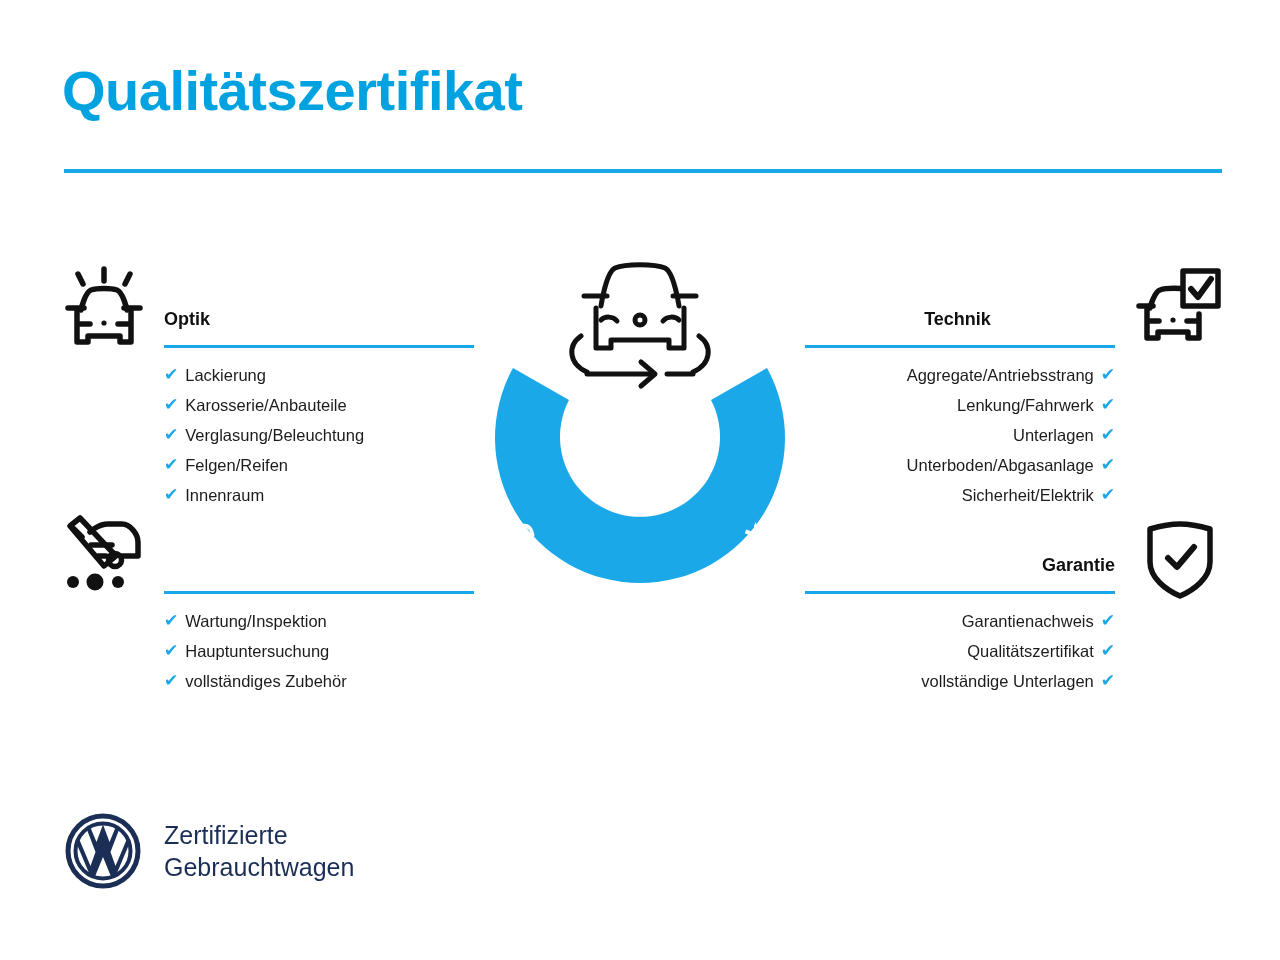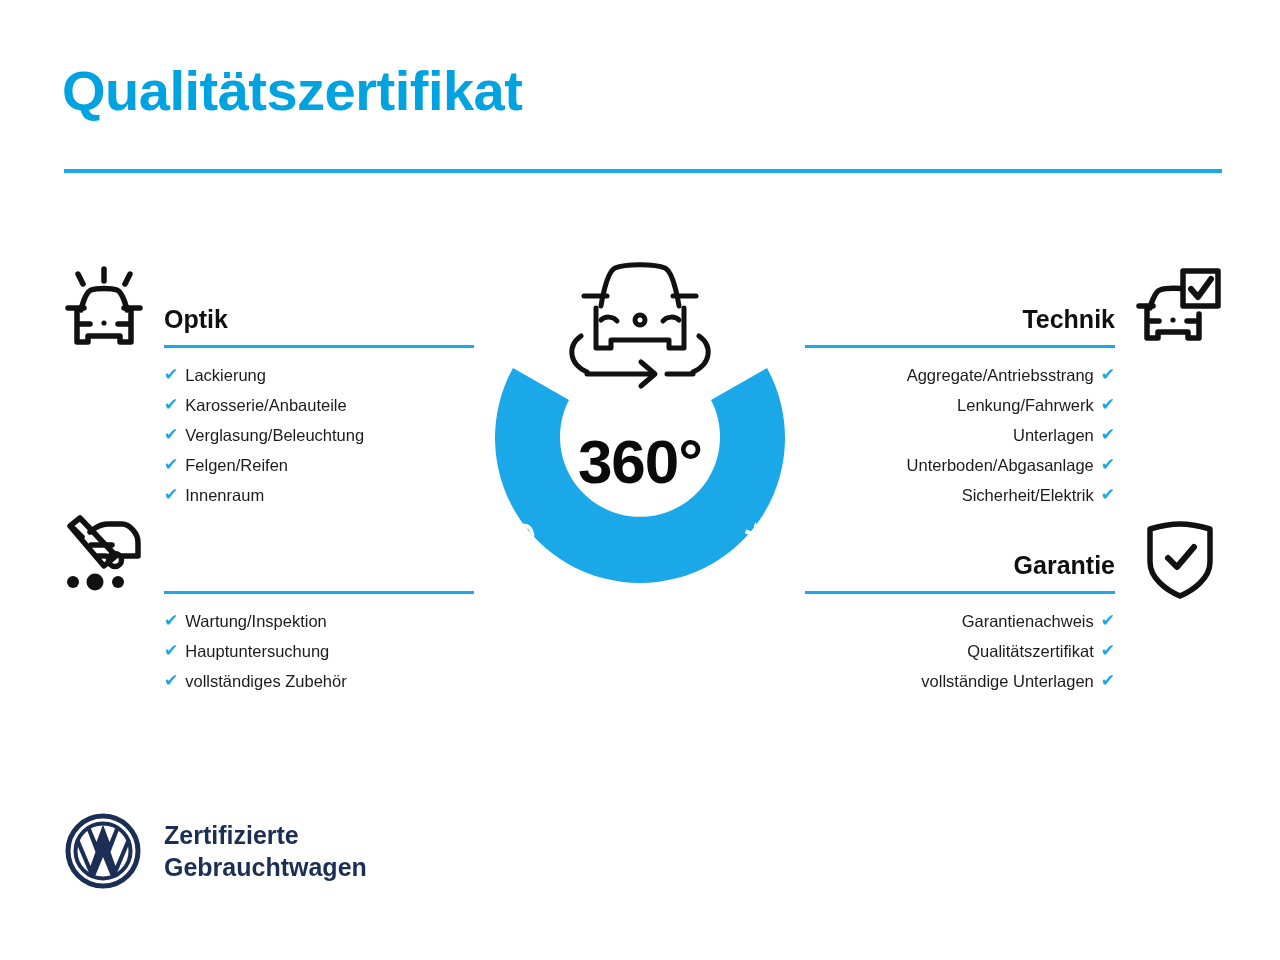--- a/index.html
+++ b/index.html
@@ -41,21 +41,21 @@
 
   
   .section {
     position: absolute;
   }
   .section-head {
     position: relative;
     height: 46px;
   }
   .section-title {
-    font-size: 25px;
+    font-size: 18px;
     font-weight: bold;
     color: #101010;
     line-height: 34px;
     white-space: nowrap;
   }
   .section-underline {
     position: absolute;
     bottom: 0;
     height: 3px;
     background: #1ba8e8;
@@ -92,21 +92,21 @@
   .col-right { text-align: right; }
   .col-right .section-head { width: 315px; }
   .col-right .section-underline { right: 0; }
   .col-right .items { display: flex; flex-direction: column; align-items: flex-end; }
   .col-right .item { justify-content: flex-end; }
   .col-right .check { margin-left: 7px; }
 
   
   #sec-optik    { left: 164px; top: 302px; }
   #sec-wartung  { left: 164px; top: 548px; }
-  #sec-technik  { left: 800px; top: 302px; width: 315px; }
+  #sec-technik  { left: 800px; top: 302px; width: 315px; text-align: center; }
   #sec-garantie { left: 800px; top: 548px; width: 315px; }
 
   
   .sec-icon {
     position: absolute;
   }
   #icon-optik    { left: 60px;   top: 262px; }
   #icon-wartung  { left: 60px;   top: 512px; }
   #icon-technik  { left: 1136px; top: 266px; }
   #icon-garantie { left: 1143px; top: 520px; }
@@ -137,21 +137,21 @@
     position: absolute;
     left: 64px;
     top: 812px;
     display: flex;
     align-items: center;
   }
   .vw-mark { flex: 0 0 auto; }
   .vw-text {
     margin-left: 22px;
     font-size: 25px;
-    font-weight: bold;
+    font-weight: normal;
     line-height: 32px;
     color: #1b2f56;
     white-space: nowrap;
   }
 </style>
 </head>
 <body>
 
 <div class="page-title">Qualitätszertifikat</div>
 <div class="header-rule"></div>
@@ -329,21 +329,20 @@
       <path d="M224 72 C220 68 212 68 208 73"></path>
       <circle cx="185" cy="72" r="5"></circle>
       <path d="M126 88 C112 98 114 116 132 124"></path>
       <path d="M244 88 C258 98 256 116 238 124"></path>
       <path d="M132 126 L196 126"></path>
       <path d="M238 126 L212 126"></path>
       <path d="M186 114 L200 126 L186 138"></path>
     </g>
   </svg>
 
-  <div class="badge-360">360°</div>
 </div>
 
 <div id="footer-logo">
   <svg class="vw-mark" width="78" height="78" viewBox="0 0 78 78">
     <circle cx="39" cy="39" r="35" fill="none" stroke="#1b2f56" stroke-width="5"></circle>
     <circle cx="39" cy="39" r="27.5" fill="none" stroke="#1b2f56" stroke-width="4"></circle>
     <path d="M39 12.5
              L32.5 30
              L26 14.5
              L22.5 16.5

